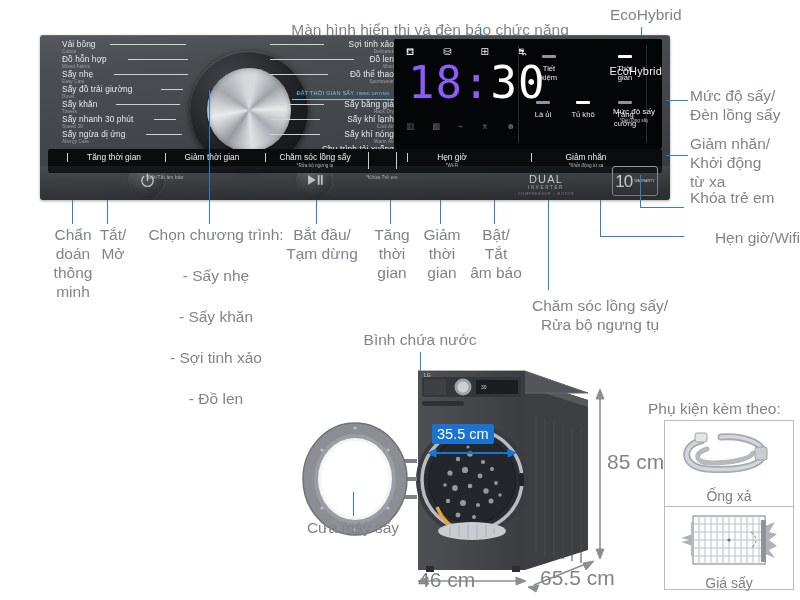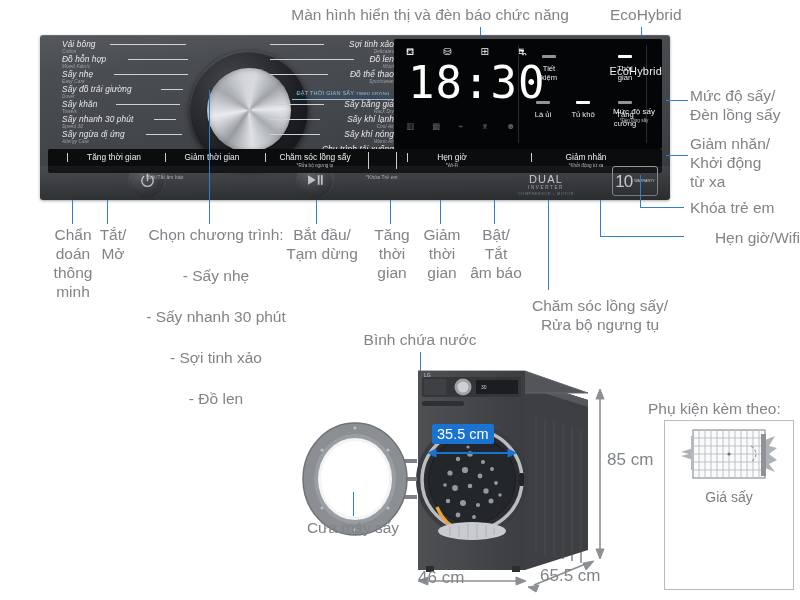--- a/index.html
+++ b/index.html
@@ -45,41 +45,41 @@
   
   .rbtn{position:absolute;width:34px;height:34px;border-radius:50%;
     background:radial-gradient(circle at 36% 30%,#5a5d61,#3a3d41 60%,#2a2c30 100%);
     box-shadow:0 1px 3px rgba(0,0,0,.55), inset 0 1px 1px rgba(255,255,255,.18),
                0 0 0 2px rgba(110,115,120,.35);
     display:flex;align-items:center;justify-content:center;}
   .rbtn svg{display:block;}
 
   
   .plist{position:absolute;font-size:0;}
-  .prow{position:relative;height:15.5px;font-style:italic;}
+  .prow{position:relative;height:15.5px;}
   .prow .vn{font-size:8.3px;line-height:9px;color:#e8eaec;letter-spacing:.1px;display:block;}
   .prow .en{font-size:4.6px;line-height:5.6px;color:#9ea2a7;letter-spacing:.15px;display:block;}
   .prow .dash{position:absolute;top:5px;height:1px;background:#cfd2d5;}
   .left-col .prow{text-align:left;}
   .left-col .prow .dash{left:auto;}
   .right-col .prow{text-align:right;}
   .pband{position:absolute;font-size:5.6px;line-height:8px;color:#7fc4ea;letter-spacing:.2px;
     border-bottom:1px solid #7fc4ea;padding-bottom:1px;}
   .pband .sm{font-size:4.3px;}
   .blue-bracket{position:absolute;width:1px;background:#6fb8e6;}
 
   
   #lcd{position:absolute;left:394px;top:39px;width:268px;height:110px;
     background:#040506;border-radius:2px;}
   .ico-row{position:absolute;display:flex;gap:0;color:#f2f4f6;}
   .ico{font-size:10px;line-height:10px;}
   .ico.dim{color:#5d6166;font-size:8.5px;}
   .seg{position:absolute;left:14px;top:20px;font-family:"DejaVu Sans Mono",monospace;}
   .seg .d{display:inline-block;font-size:44px;line-height:44px;letter-spacing:1px;}
-  .seg .off{color:#ffffff;}
+  .seg .off{color:#8b5cf6;}
   .seg .on{color:#ffffff;}
   .mode{position:absolute;text-align:center;color:#e9ebed;font-size:7.6px;line-height:9px;}
   .mode .bar{display:block;width:14px;height:2.5px;margin:0 auto 6px;background:#8f9499;border-radius:1px;}
   .mode .bar.lit{background:#ffffff;}
   .eco{position:absolute;right:8px;top:28px;color:#eef0f2;font-size:11px;letter-spacing:.2px;}
   .muc{position:absolute;right:4px;top:64px;text-align:center;color:#eef0f2;font-size:8px;line-height:9px;}
   .muc .sub{font-size:4.6px;color:#b9bdc1;display:block;}
   .lcd-divider{position:absolute;width:1px;background:#2a2d30;}
 
   
@@ -93,36 +93,36 @@
   .dual .d1{font-size:11px;letter-spacing:1.2px;line-height:11px;}
   .dual .d2{font-size:4.6px;letter-spacing:1.6px;line-height:6px;color:#b4b8bc;}
   .dual .d3{font-size:3.9px;letter-spacing:.5px;line-height:5px;color:#8d9196;}
   .warr{position:absolute;right:12px;bottom:4px;width:44px;height:28px;border:1px solid #8f9398;
     border-radius:3px;display:flex;align-items:center;justify-content:center;color:#d6d9dc;}
   .warr .n{font-size:17px;line-height:17px;letter-spacing:-1px;}
   .warr .y{font-size:3.6px;line-height:5px;}
 
   
   #dryer{position:absolute;left:300px;top:355px;width:320px;height:240px;}
-  .dim-txt{position:absolute;font-size:17px;color:#808488;}
+  .dim-txt{position:absolute;font-size:21px;color:#808488;}
   .badge{position:absolute;background:#1a73d1;color:#fff;font-size:14.5px;line-height:18px;
     padding:1px 5px;border-radius:2px;}
 
   
   #acc{position:absolute;left:664px;top:420px;width:128px;height:168px;
     border:1px solid #b9bdc2;background:#fff;}
   .acc-cell{position:relative;height:83px;border-bottom:1px solid #b9bdc2;}
   .acc-cell:last-child{border-bottom:none;}
   .acc-cap{position:absolute;bottom:2px;left:0;right:0;text-align:center;font-size:14px;color:#7b7f85;}
   .acc-title{position:absolute;left:648px;top:400px;font-size:15.5px;color:#808488;}
 </style>
 </head>
 <body>
 
-<div class="lbl c" style="left:260px;top:5px;width:340px;">Màn hình hiển thị và đèn báo chức năng</div>
+<div class="lbl c" style="left:260px;top:20px;width:340px;">Màn hình hiển thị và đèn báo chức năng</div>
 <div class="leader vline" style="left:480px;top:27px;height:37px;"></div>
 
 <div class="lbl l" style="left:610px;top:5px;width:120px;">EcoHybrid</div>
 <div class="leader vline" style="left:641px;top:27px;height:40px;"></div>
 
 <div id="panel">
 
   <div class="topnote">*Nhãn có giờ 3 quý để có các tính năng khác</div>
 
   <div class="plist left-col" style="left:22px;top:5px;width:120px;">
@@ -348,21 +348,21 @@
 <div class="lbl c" style="left:30px;top:225px;width:86px;">Chẩn
 doán
 thông
 minh</div>
 <div class="lbl c" style="left:82px;top:225px;width:62px;">Tắt/
 Mở</div>
 
 <div class="lbl c" style="left:132px;top:225px;width:168px;">Chọn chương trình:</div>
 <div class="lbl c" style="left:124px;top:245px;width:184px;line-height:20.5px;">
   <div>- Sấy nhẹ</div>
-  <div>- Sấy nhanh 30 phút</div>
+  <div>- Sấy khăn</div>
   <div>- Sợi tinh xảo</div>
   <div>- Đồ len</div>
   
   
   
   
   
   
 </div>
 
@@ -378,21 +378,21 @@
 Tắt
 âm báo</div>
 <div class="lbl c" style="left:500px;top:296px;width:200px;">Chăm sóc lồng sấy/
 Rửa bộ ngưng tụ</div>
 
 <div class="lbl l" style="left:690px;top:86px;width:110px;">Mức độ sấy/
 Đèn lồng sấy</div>
 <div class="lbl l" style="left:690px;top:134px;width:104px;">Giảm nhăn/
 Khởi động
 từ xa</div>
-<div class="lbl l" style="left:690px;top:198px;width:110px;">Khóa trẻ em</div>
+<div class="lbl l" style="left:690px;top:188px;width:110px;">Khóa trẻ em</div>
 <div class="lbl l" style="left:690px;top:228px;width:110px;text-align:right;">Hẹn giờ/Wifi</div>
 
 <div class="lbl c" style="left:330px;top:330px;width:180px;">Bình chứa nước</div>
 <div class="leader vline" style="left:420px;top:352px;height:26px;"></div>
 
 <svg id="dryer" viewBox="0 0 320 240">
 
   <g>
 
     <polygon points="225,25 288,45 288,195 225,215" fill="#3d3f43"></polygon>
@@ -515,20 +515,30 @@
 <div class="badge" style="left:432px;top:424px;">35.5 cm</div>
 <div class="dim-txt" style="left:607px;top:450px;">85 cm</div>
 <div class="dim-txt" style="left:418px;top:568px;">46 cm</div>
 <div class="dim-txt" style="left:540px;top:566px;">65.5 cm</div>
 
 <div class="lbl c" style="left:288px;top:518px;width:130px;">Cửa máy sấy</div>
 <div class="leader vline" style="left:353px;top:492px;height:24px;"></div>
 
 <div class="acc-title">Phụ kiện kèm theo:</div>
 <div id="acc">
+  <div class="acc-cell">
+    <svg width="128" height="64" viewBox="0 0 128 64" style="display:block;margin:2px auto 0;">
+      <path d="M36 18 C16 22 16 44 42 46 C70 48 96 44 98 32 C100 20 78 12 56 14" fill="none" stroke="#a7abb0" stroke-width="7" stroke-linecap="round"></path>
+      <path d="M36 18 C16 22 16 44 42 46 C70 48 96 44 98 32 C100 20 78 12 56 14" fill="none" stroke="#d4d7da" stroke-width="3.4" stroke-linecap="round"></path>
+      <path d="M42 26 C28 30 30 40 46 40 C66 40 86 36 88 30" fill="none" stroke="#b6babe" stroke-width="5" stroke-linecap="round"></path>
+      <rect x="30" y="10" width="12" height="9" rx="2" fill="#e3e5e7" stroke="#9ea2a7" stroke-width="1"></rect>
+      <rect x="90" y="24" width="12" height="13" rx="2" fill="#c9ccd0" stroke="#9ea2a7" stroke-width="1"></rect>
+    </svg>
+    <div class="acc-cap">Ống xả</div>
+  </div>
   <div class="acc-cell">
     <svg width="128" height="64" viewBox="0 0 128 64" style="display:block;margin:3px auto 0;">
       <rect x="28" y="6" width="72" height="48" fill="#fafbfb" stroke="#9ea2a7" stroke-width="1.4"></rect>
       <g stroke="#b9bdc2" stroke-width=".9">
         <line x1="34" y1="6" x2="34" y2="54"></line>
           <line x1="40" y1="6" x2="40" y2="54"></line>
         <line x1="46" y1="6" x2="46" y2="54"></line>
           <line x1="52" y1="6" x2="52" y2="54"></line>
         <line x1="58" y1="6" x2="58" y2="54"></line>
           <line x1="64" y1="6" x2="64" y2="54"></line>

